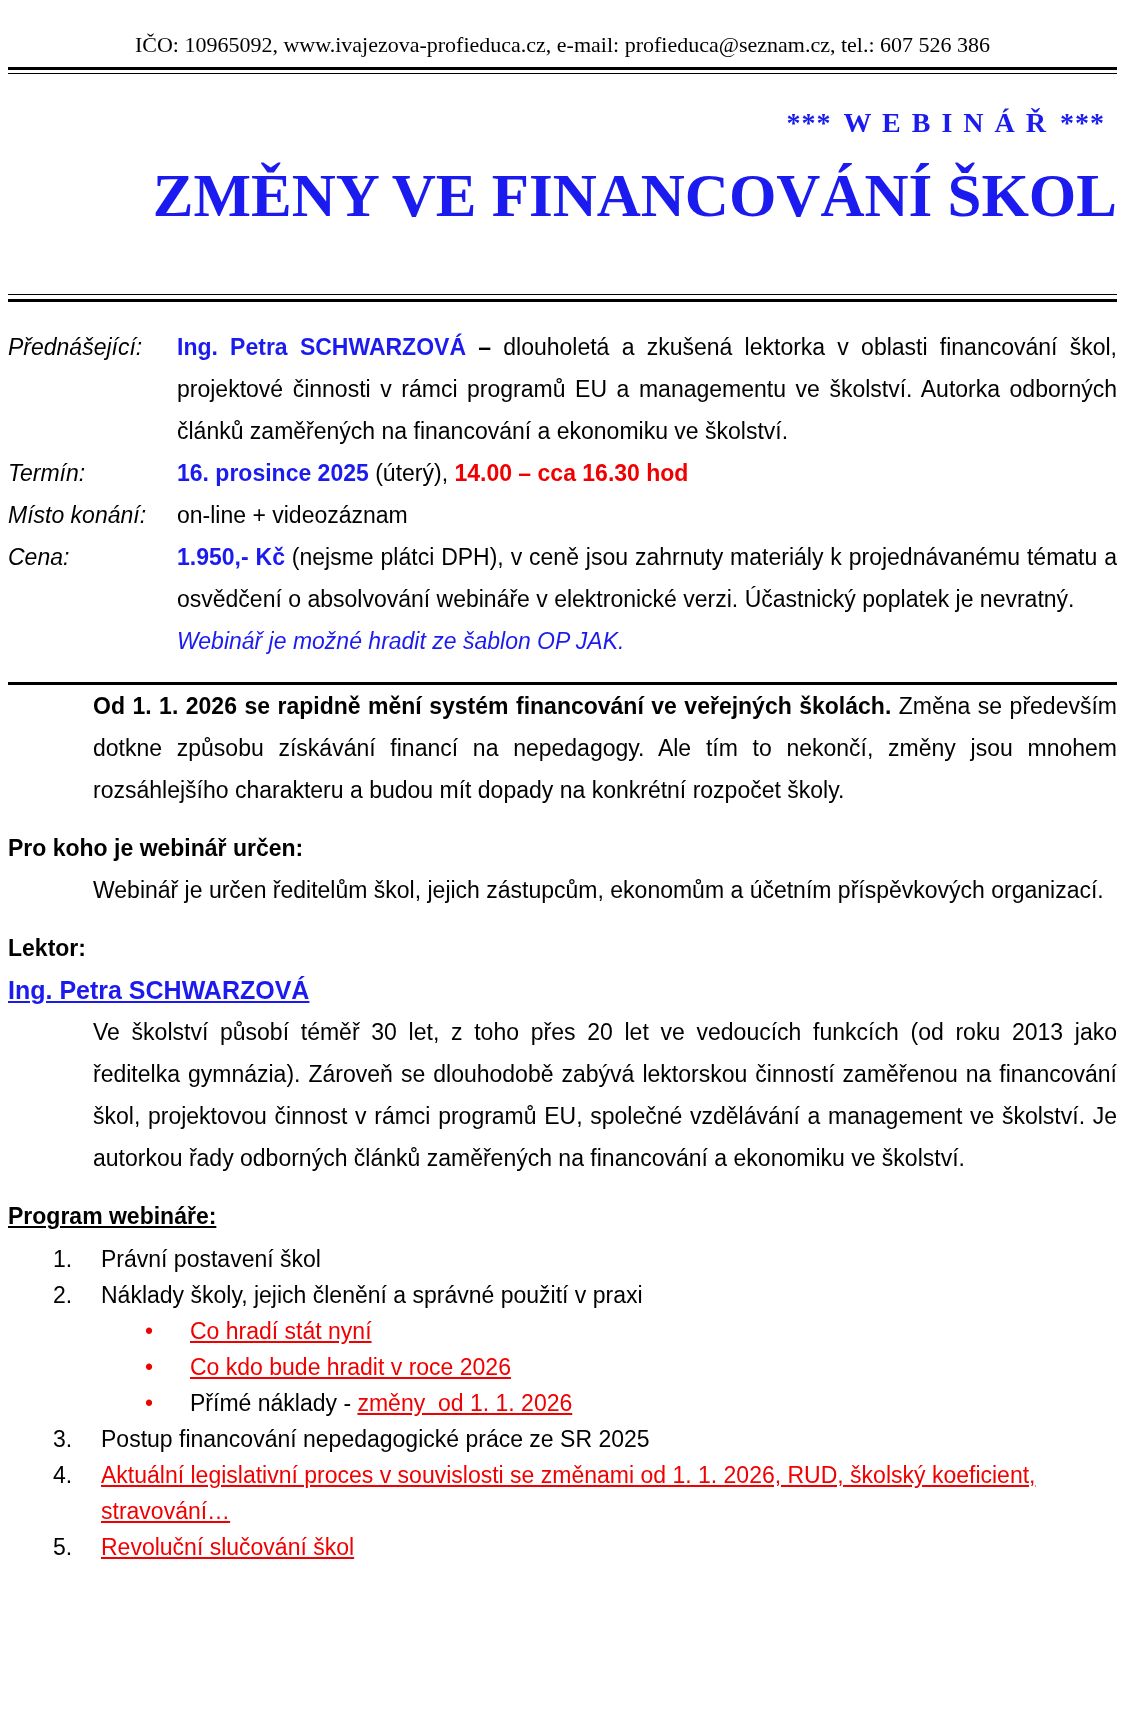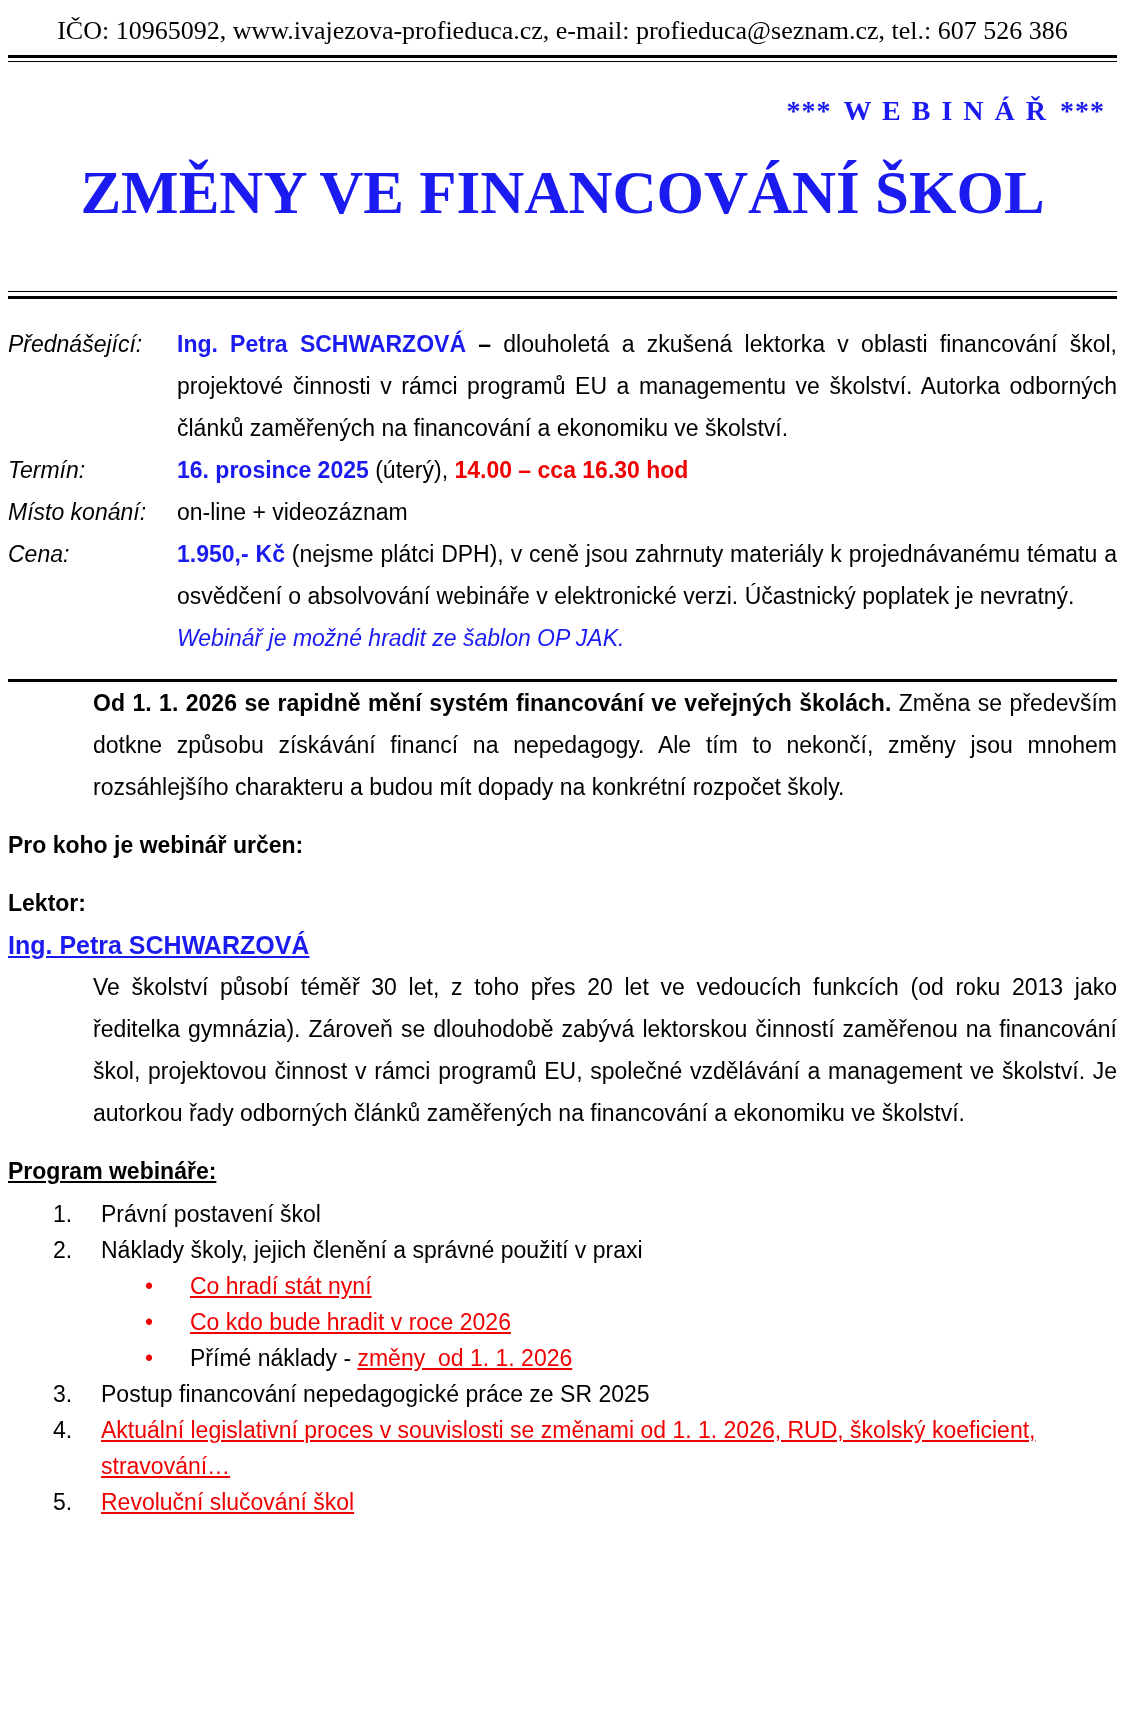--- a/index.html
+++ b/index.html
@@ -13,38 +13,38 @@
 
   
   .company {
     text-align:center;
     font-family:"Liberation Serif", serif;
     font-weight:bold; font-size:36px; line-height:1.1;
   }
   .info-line {
     text-align:center;
     font-family:"Liberation Serif", serif;
-    font-size:26px; margin-top:4px; white-space:nowrap;
+    font-size:22px; margin-top:20px; white-space:nowrap;
   }
   .hdr-rule { margin-top:9px; border-top:3px solid #000; border-bottom:1px solid #000; height:3px; }
 
   
   .webinar-label {
     margin-top:33px; text-align:right;
     font-family:"Liberation Serif", serif;
     font-weight:bold; font-size:28px; color:var(--blue);
   }
   .webinar-label .stars { letter-spacing:1px; margin:0 12px; }
   .webinar-label .word  { letter-spacing:2px; }
   .big-title {
     text-align:center; color:var(--blue);
     font-family:"Liberation Serif", serif;
     font-weight:bold; font-size:61px; line-height:1.0;
   }
-  .big-title.l1 { margin-top:35px; }
+  .big-title.l1 { margin-top:26px;text-align:right; }
   .big-title.l2 { margin-top:40px; }
   .title-rule { margin-top:68px; border-top:1px solid #000; border-bottom:3px solid #000; height:4px; }
 
   
   .details { margin-top:24px; font-size:23px; line-height:42px; }
   .drow { display:flex; }
   .dlabel { flex:none; width:169px; font-style:italic; }
   .dcontent { flex:1; text-align:justify; }
   .blue-b { color:var(--blue); font-weight:bold; }
   .red-b  { color:var(--red);  font-weight:bold; }
@@ -119,20 +119,21 @@
   <div class="sect-rule"></div>
 
   <div class="body-text">
     <div class="para">
       <span class="b">Od 1. 1. 2026 se rapidně mění systém financování ve veřejných školách.</span><span> Změna se především dotkne způsobu získávání financí na nepedagogy. Ale tím to nekončí, změny jsou mnohem rozsáhlejšího charakteru a budou mít dopady na konkrétní rozpočet školy.</span>
     </div>
   </div>
 
   <div class="body-text">
     <div class="heading">Pro koho je webinář určen:</div>
+    <div class="para">Webinář je určen ředitelům škol, jejich zástupcům, ekonomům a účetním příspěvkových organizací.</div>
   </div>
 
   <div class="body-text">
     <div class="heading">Lektor:</div>
     <div class="lektor-name">Ing. Petra SCHWARZOVÁ</div>
     <div class="para">Ve školství působí téměř 30 let, z toho přes 20 let ve vedoucích funkcích (od roku 2013 jako ředitelka gymnázia). Zároveň se dlouhodobě zabývá lektorskou činností zaměřenou na financování škol, projektovou činnost v rámci programů EU, společné vzdělávání a management ve školství. Je autorkou řady odborných článků zaměřených na financování a ekonomiku ve školství.</div>
   </div>
 
   <div class="body-text">
     <div class="heading u">Program webináře:</div>

